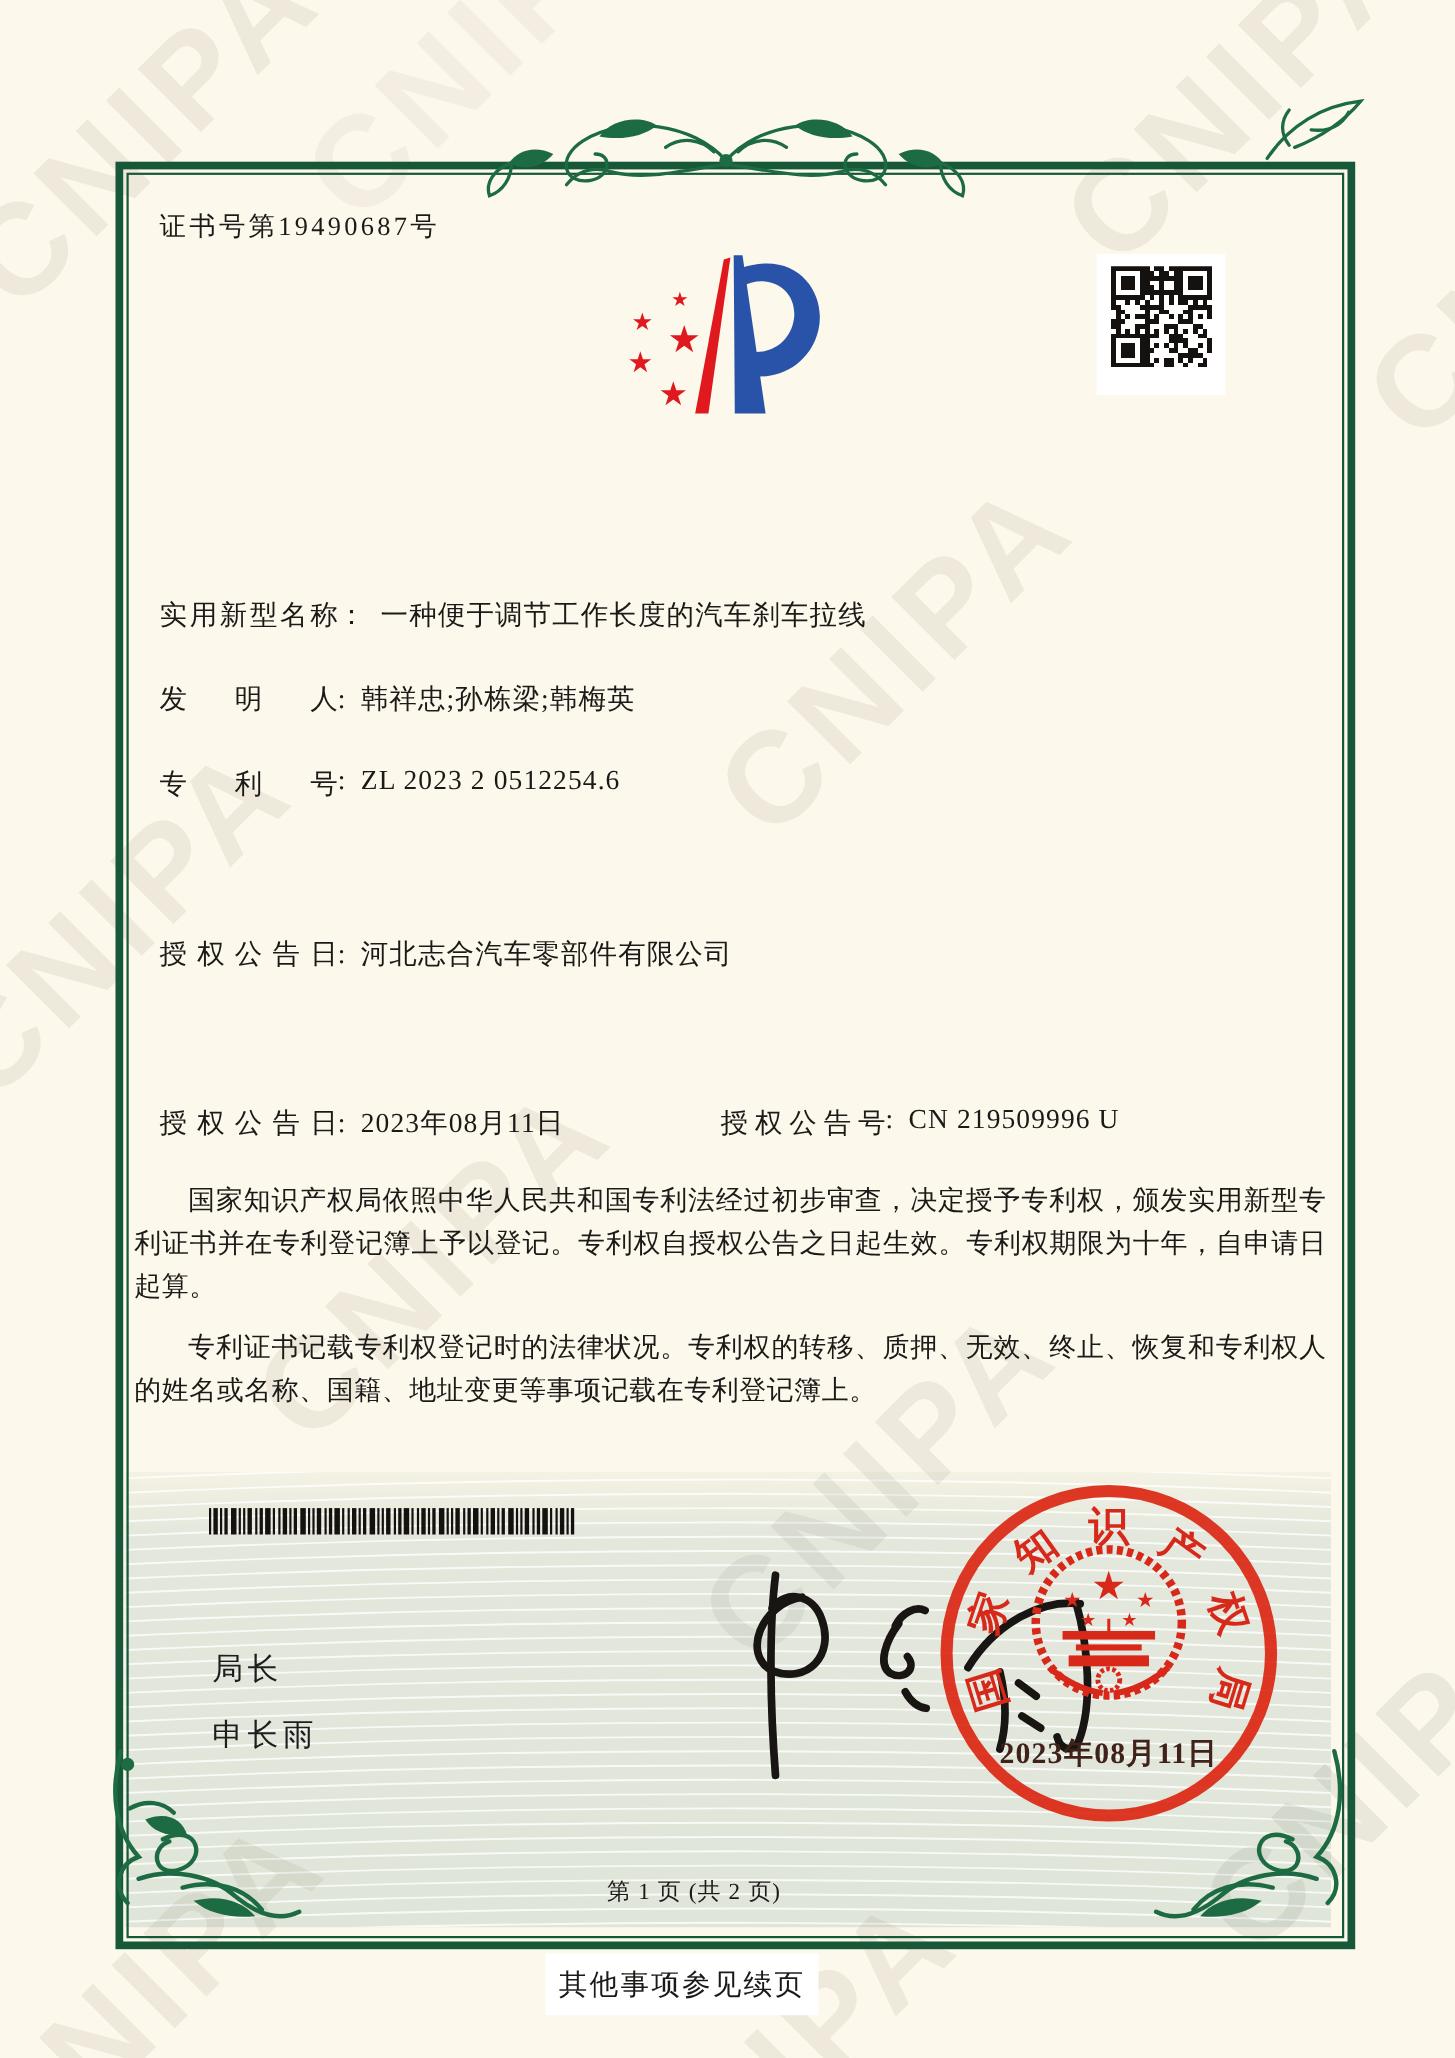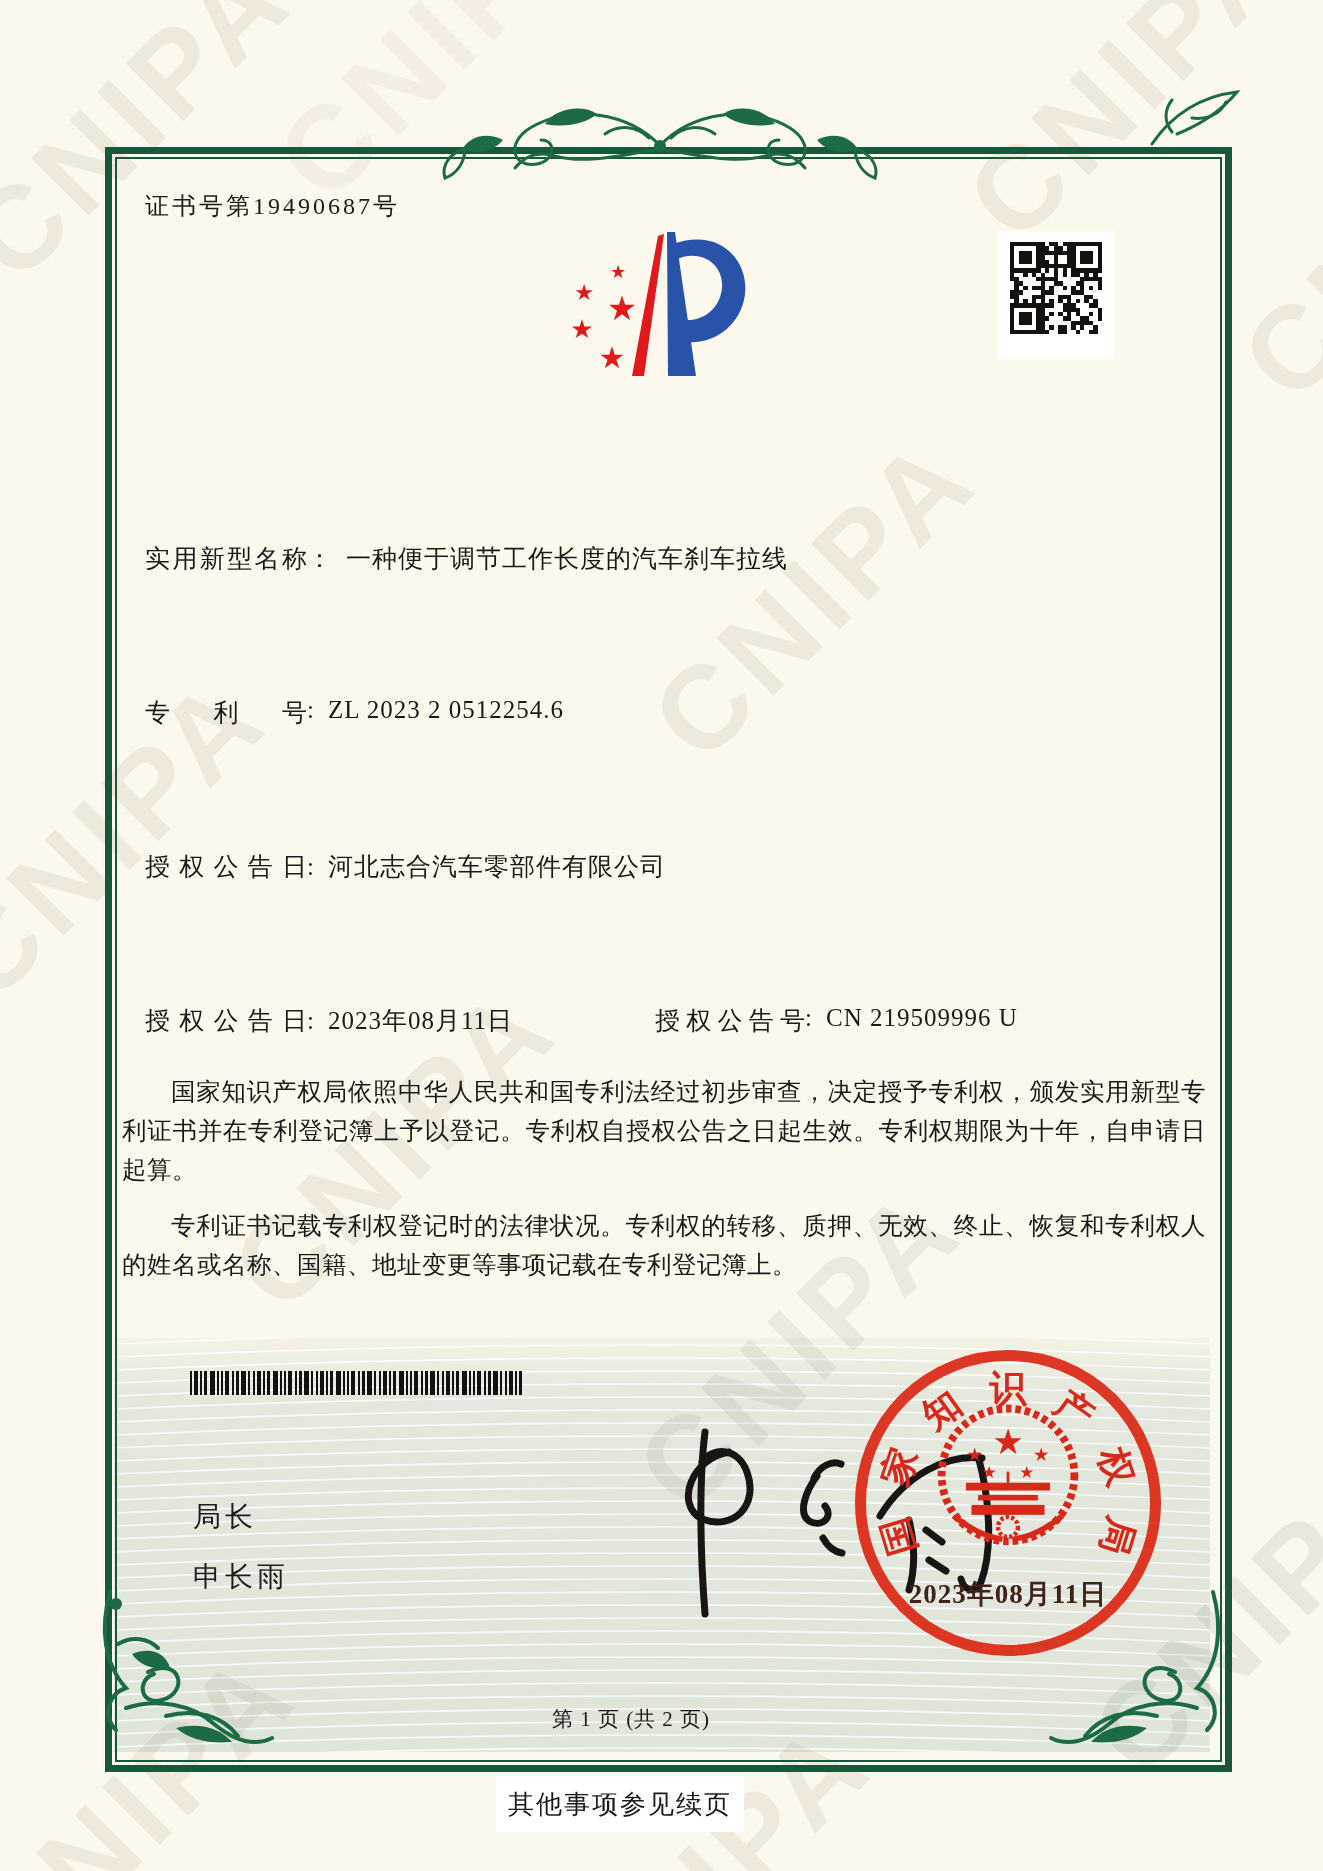--- a/index.html
+++ b/index.html
@@ -438,20 +438,23 @@
         <rect x="15" y="20" width="1" height="1" fill="#14110f"></rect>
         <rect x="18" y="20" width="1" height="1" fill="#14110f"></rect>
         <rect x="19" y="20" width="1" height="1" fill="#14110f"></rect>
       </svg>
   </div>
 
 
   <div class="frow" style="top:542px">
     <span class="lbl">实用新型名称</span><span class="sep"> ：</span><span class="val">一种便于调节工作长度的汽车刹车拉线</span>
   </div>
+  <div class="frow" style="top:619px">
+    <span class="lbl">发明人</span><span class="sep">:</span><span class="val">韩祥忠;孙栋梁;韩梅英</span>
+  </div>
   <div class="frow" style="top:696px">
     <span class="lbl">专利号</span><span class="sep">:</span><span class="val">ZL 2023 2 0512254.6</span>
   </div>
   <div class="frow" style="top:850px">
     <span class="lbl">授权公告日</span><span class="sep">:</span><span class="val">河北志合汽车零部件有限公司</span>
   </div>
   <div class="frow" style="top:1004px">
     <span class="lbl">授权公告日</span><span class="sep">:</span><span class="val">2023年08月11日</span>
     <span class="fgroup2">
       <span class="lbl">授权公告号</span><span class="sep">:</span><span class="val">CN 219509996 U</span>

